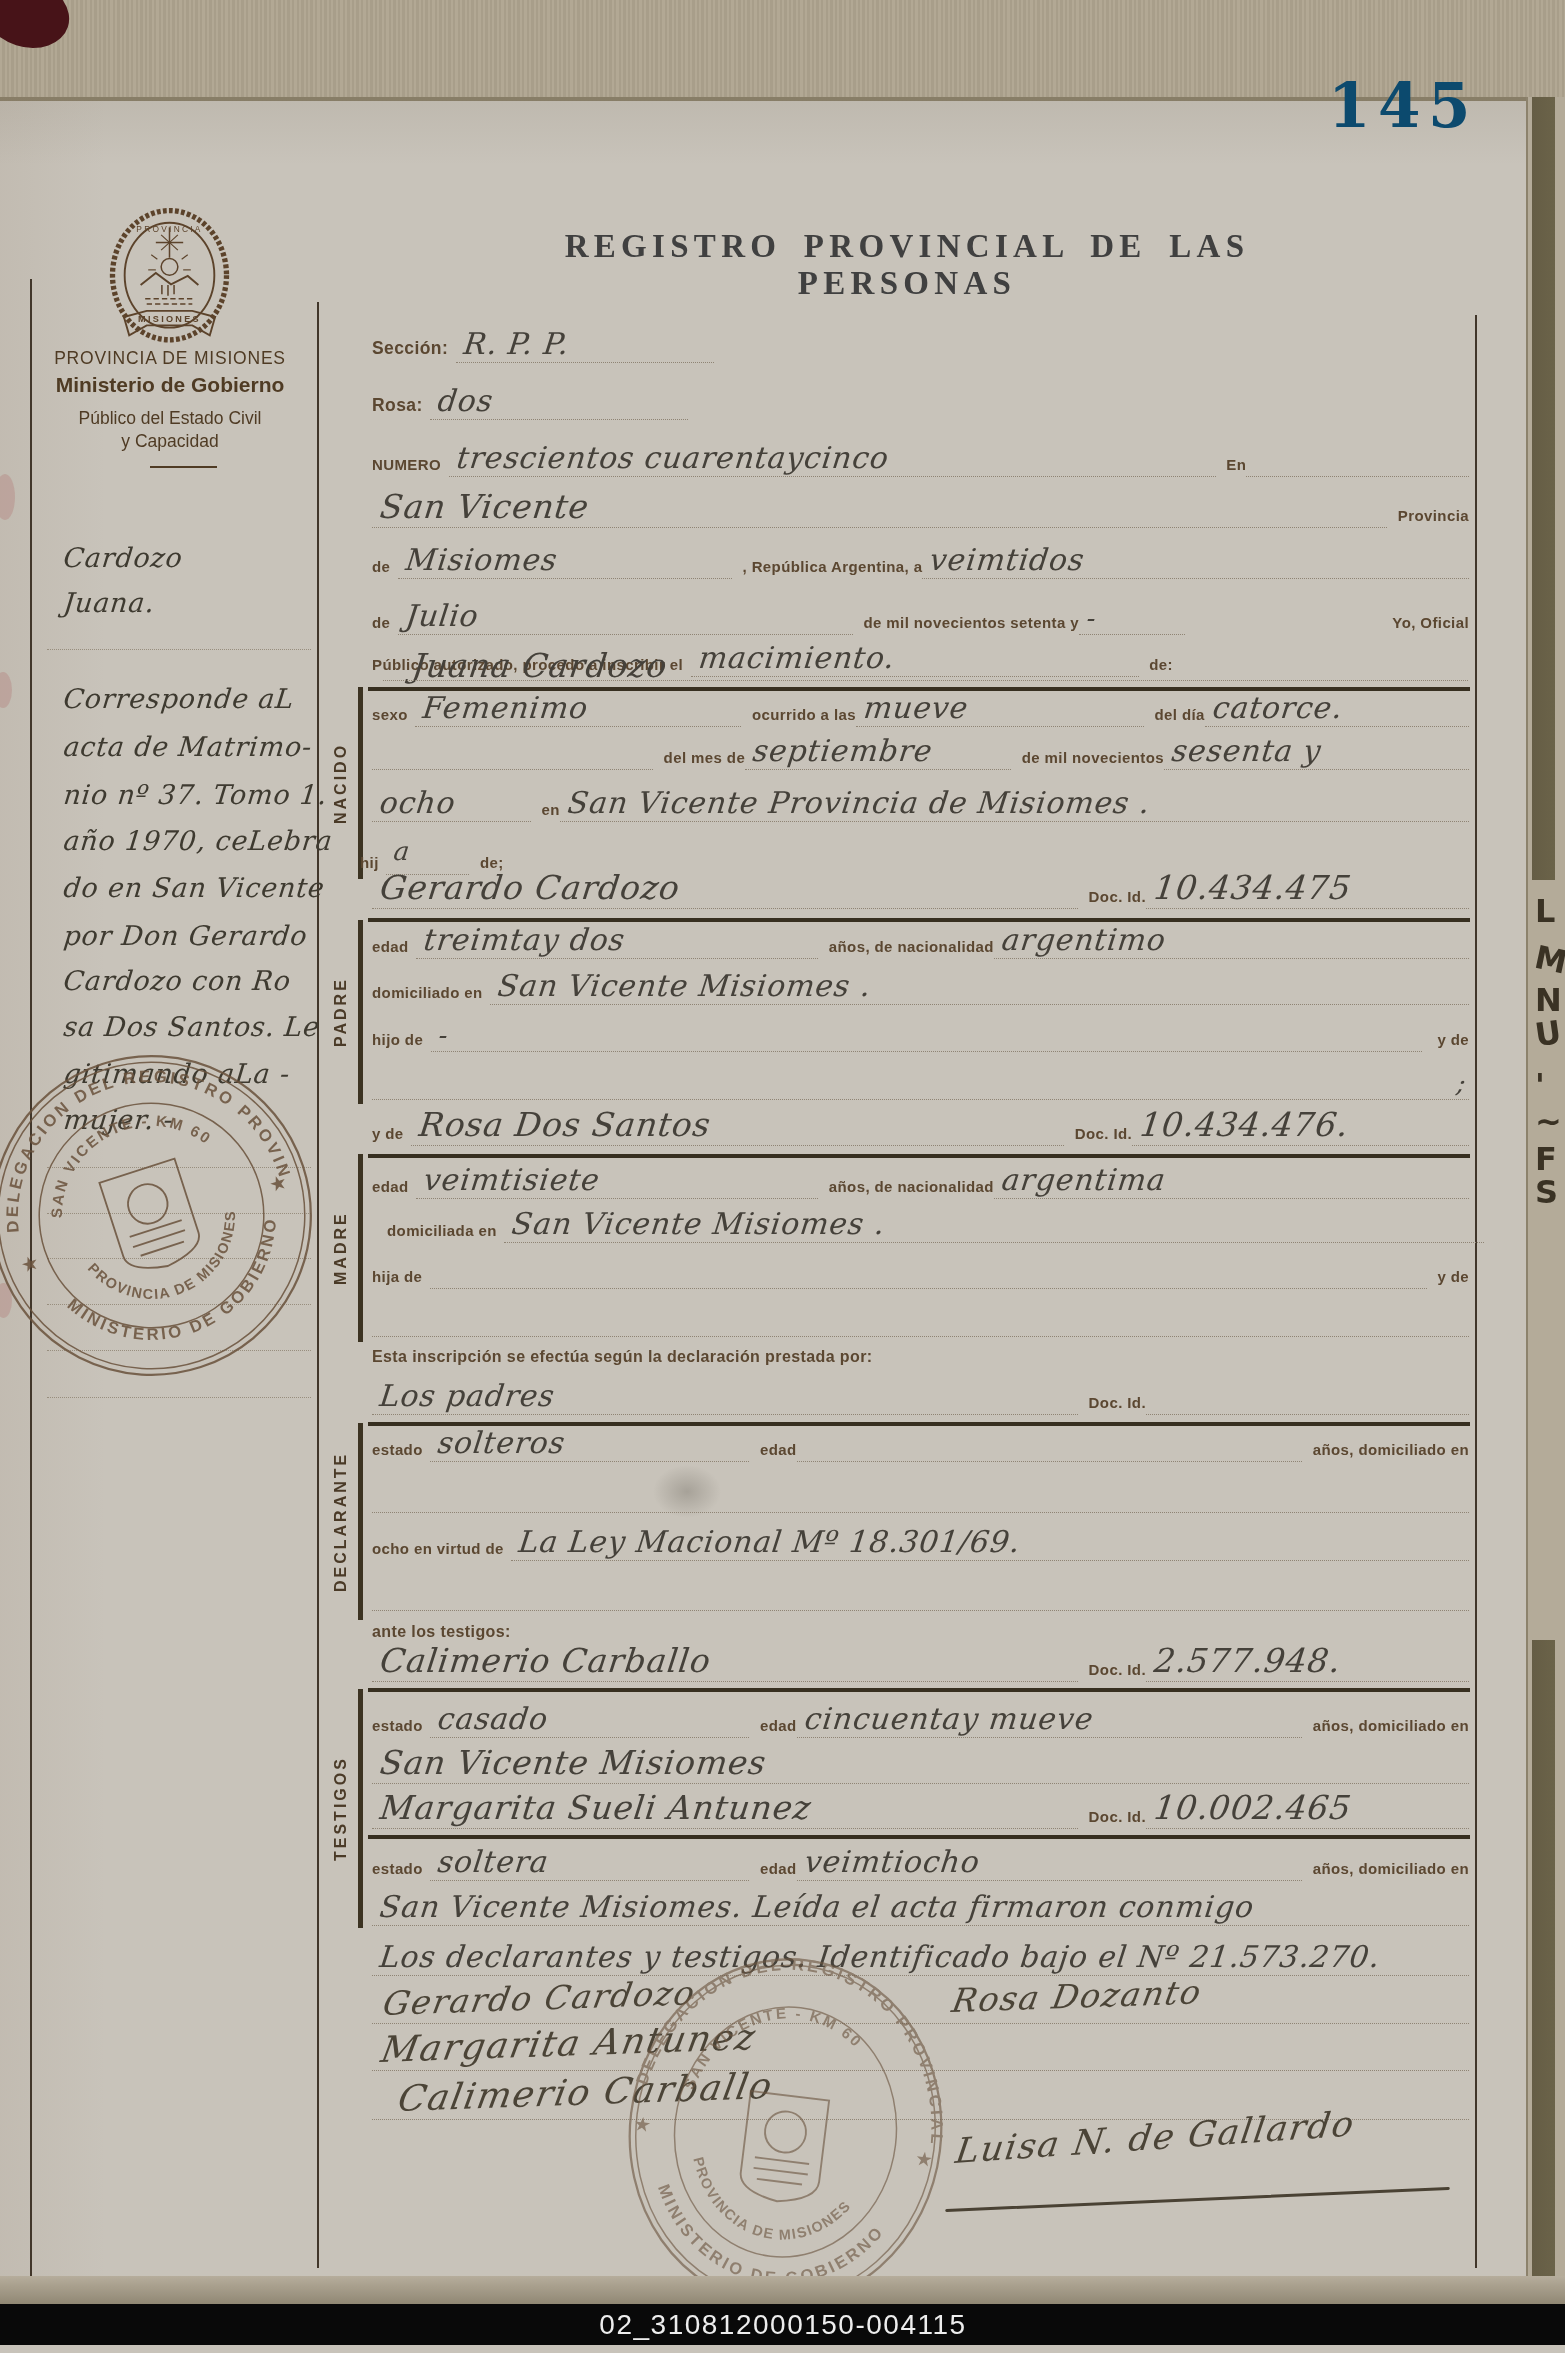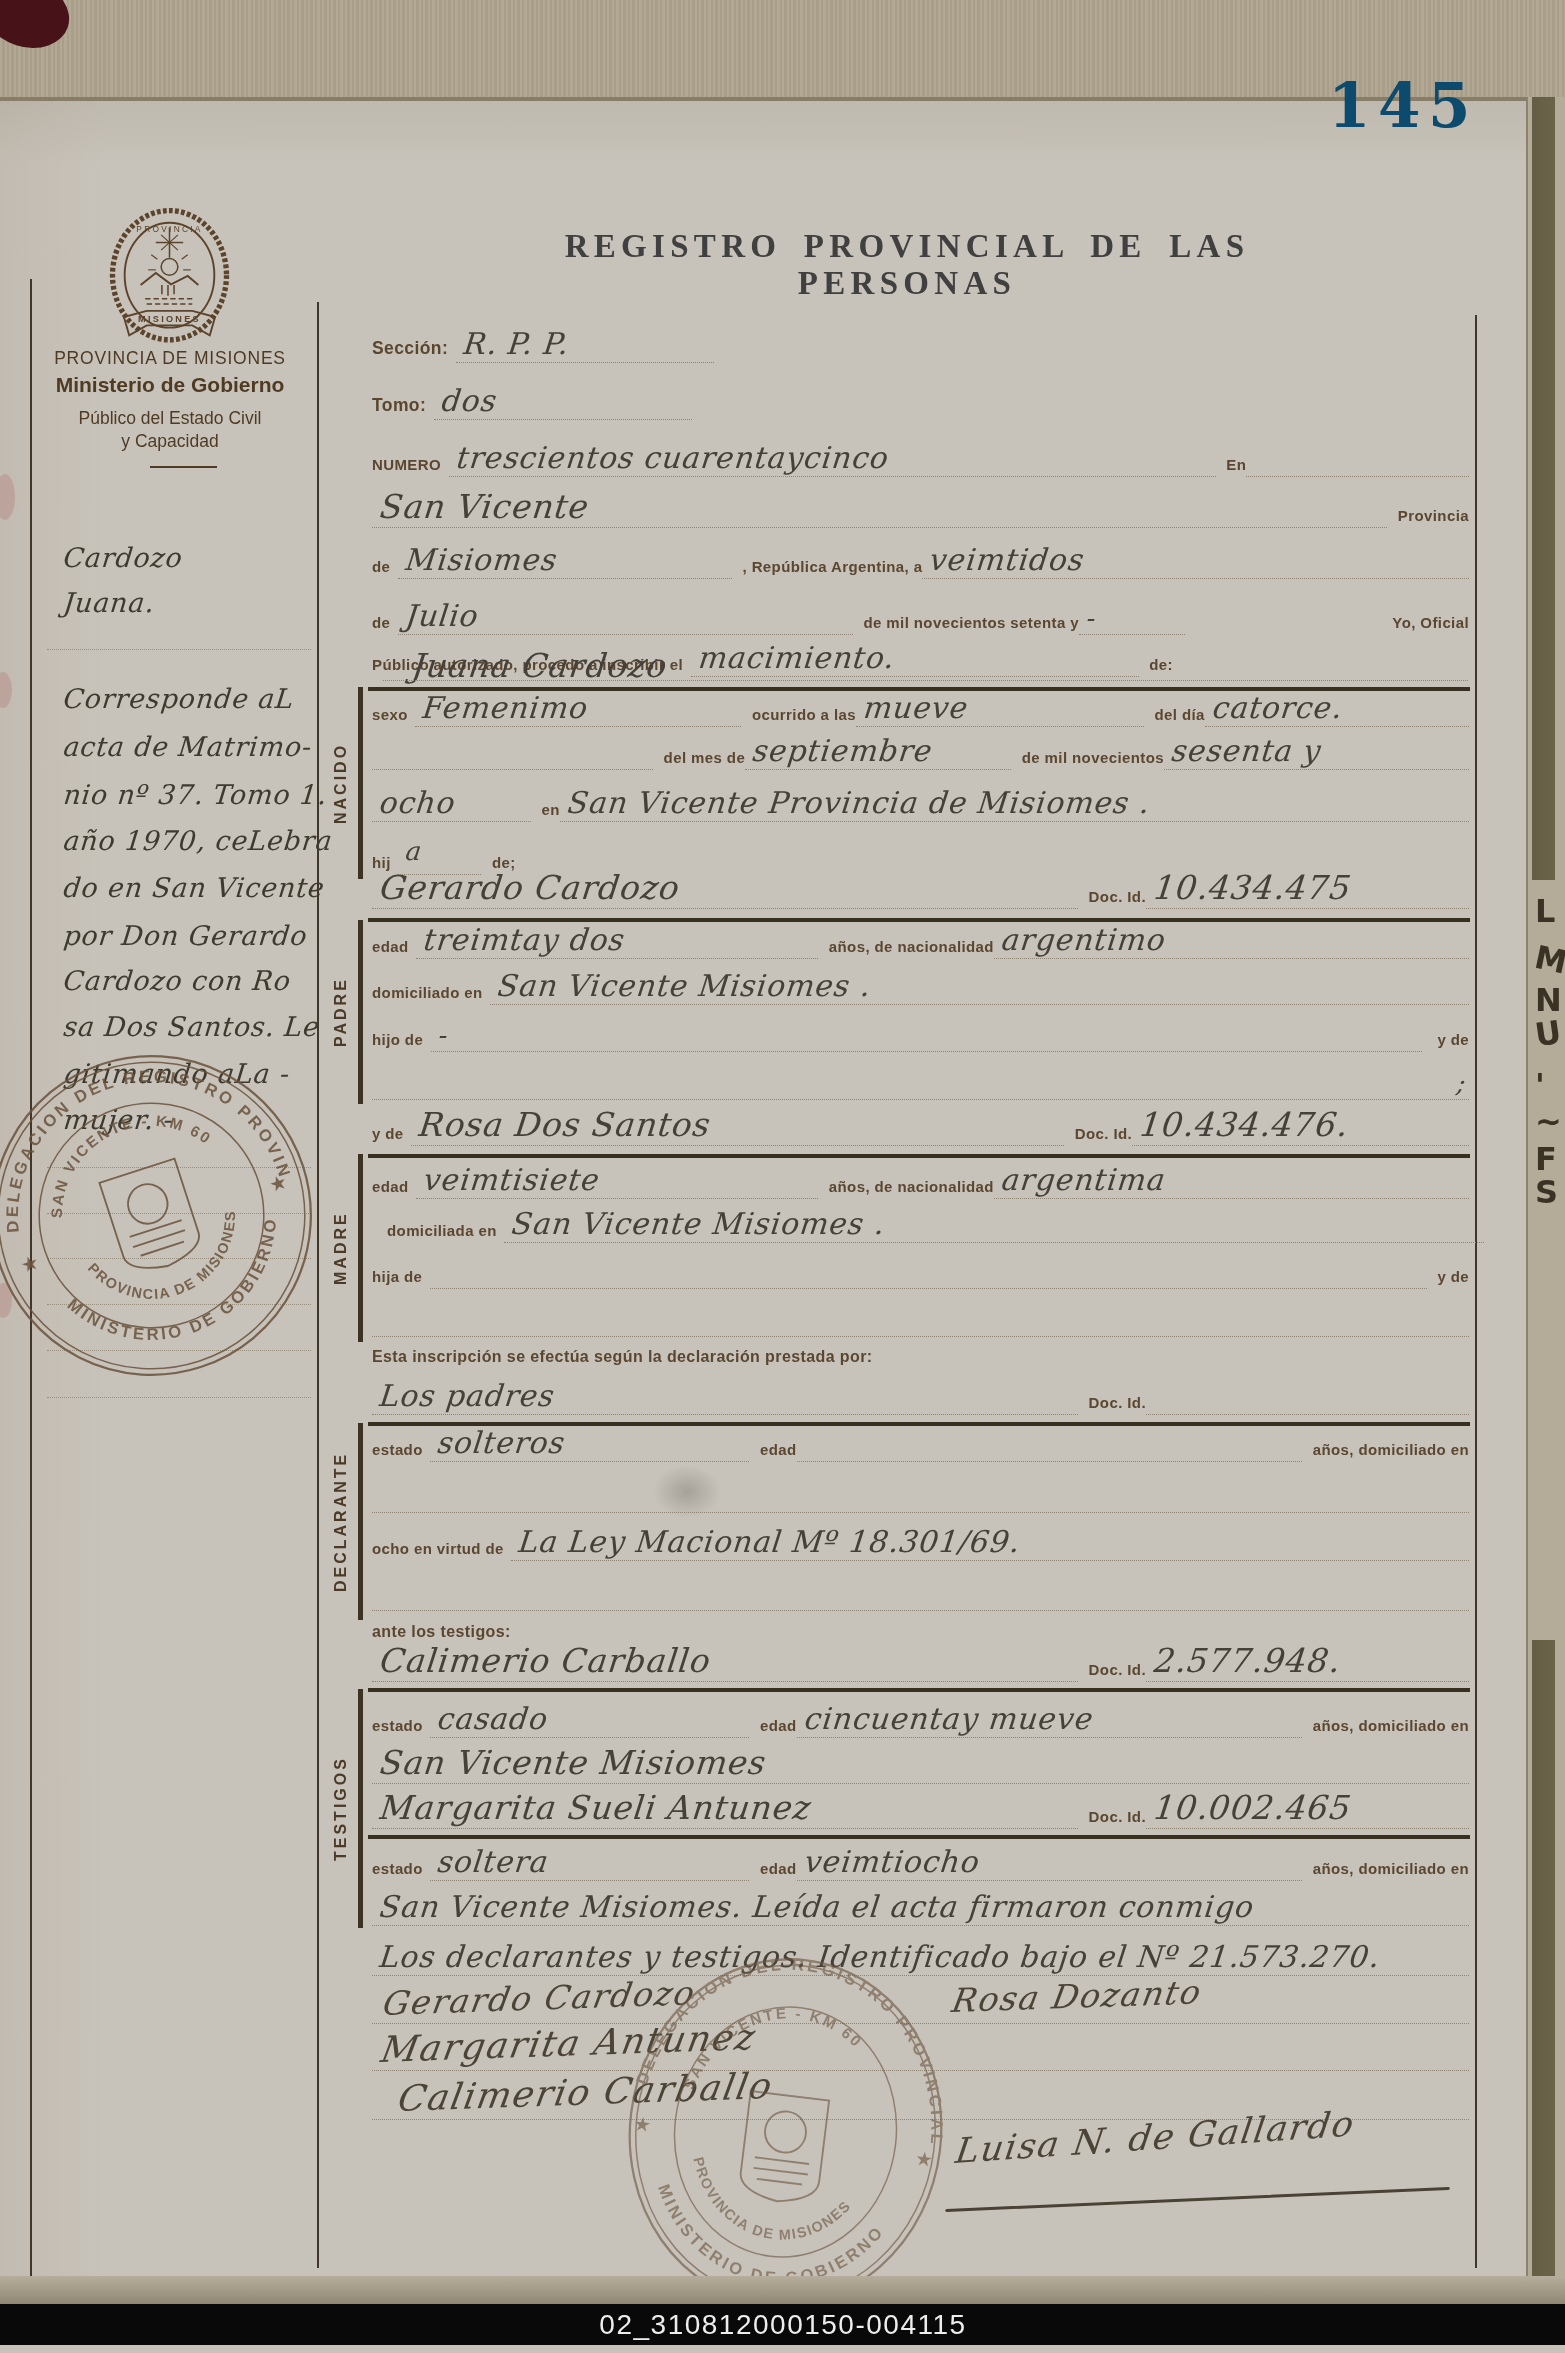--- a/index.html
+++ b/index.html
@@ -235,21 +235,21 @@
 
   <div class="row" style="left:372px;top:319px;width:1097px;">
     <span class="lbl" style="font-size:17.5px;">Sección:</span>
     <div class="seg" style="width:258px;">
         <span class="hw big">R. P. P.</span>
       </div>
     <div class="nofill"></div>
   </div>
 
   <div class="row" style="left:372px;top:376px;width:1097px;">
-    <span class="lbl" style="font-size:17.5px;">Tomo:</span>
+    <span class="lbl" style="font-size:17.5px;">Rosa:</span>
     <div class="seg" style="width:258px;">
         <span class="hw big">dos</span>
       </div>
     <div class="nofill"></div>
   </div>
 
   <div class="row" style="left:372px;top:433px;width:1097px;">
     <span class="lbl">NUMERO</span>
     <div class="seg" style="width:767px;">
         <span class="hw big">trescientos cuarentaycinco</span>
@@ -339,21 +339,21 @@
   <div class="row" style="left:372px;top:778px;width:1097px;">
     <div class="seg" style="width:159px;">
         <span class="hw big">ocho</span>
       </div>
     <span class="lbl after">en</span>
     <div class="seg grow">
         <span class="hw big">San Vicente Provincia de Misiomes .</span>
       </div>
   </div>
 
-  <div class="row" style="left:372px;top:831px;width:1097px;">
+  <div class="row" style="left:360px;top:831px;width:1097px;">
     <span class="lbl">hij</span>
     <div class="seg" style="width:83px;">
         <span class="hw" style="bottom:7.6px;">a</span>
       </div>
     <span class="lbl after">de;</span>
     <div class="nofill"></div>
   </div>
 
   <div class="row" style="left:372px;top:865px;width:1097px;">
     <div class="seg" style="width:706px;">

